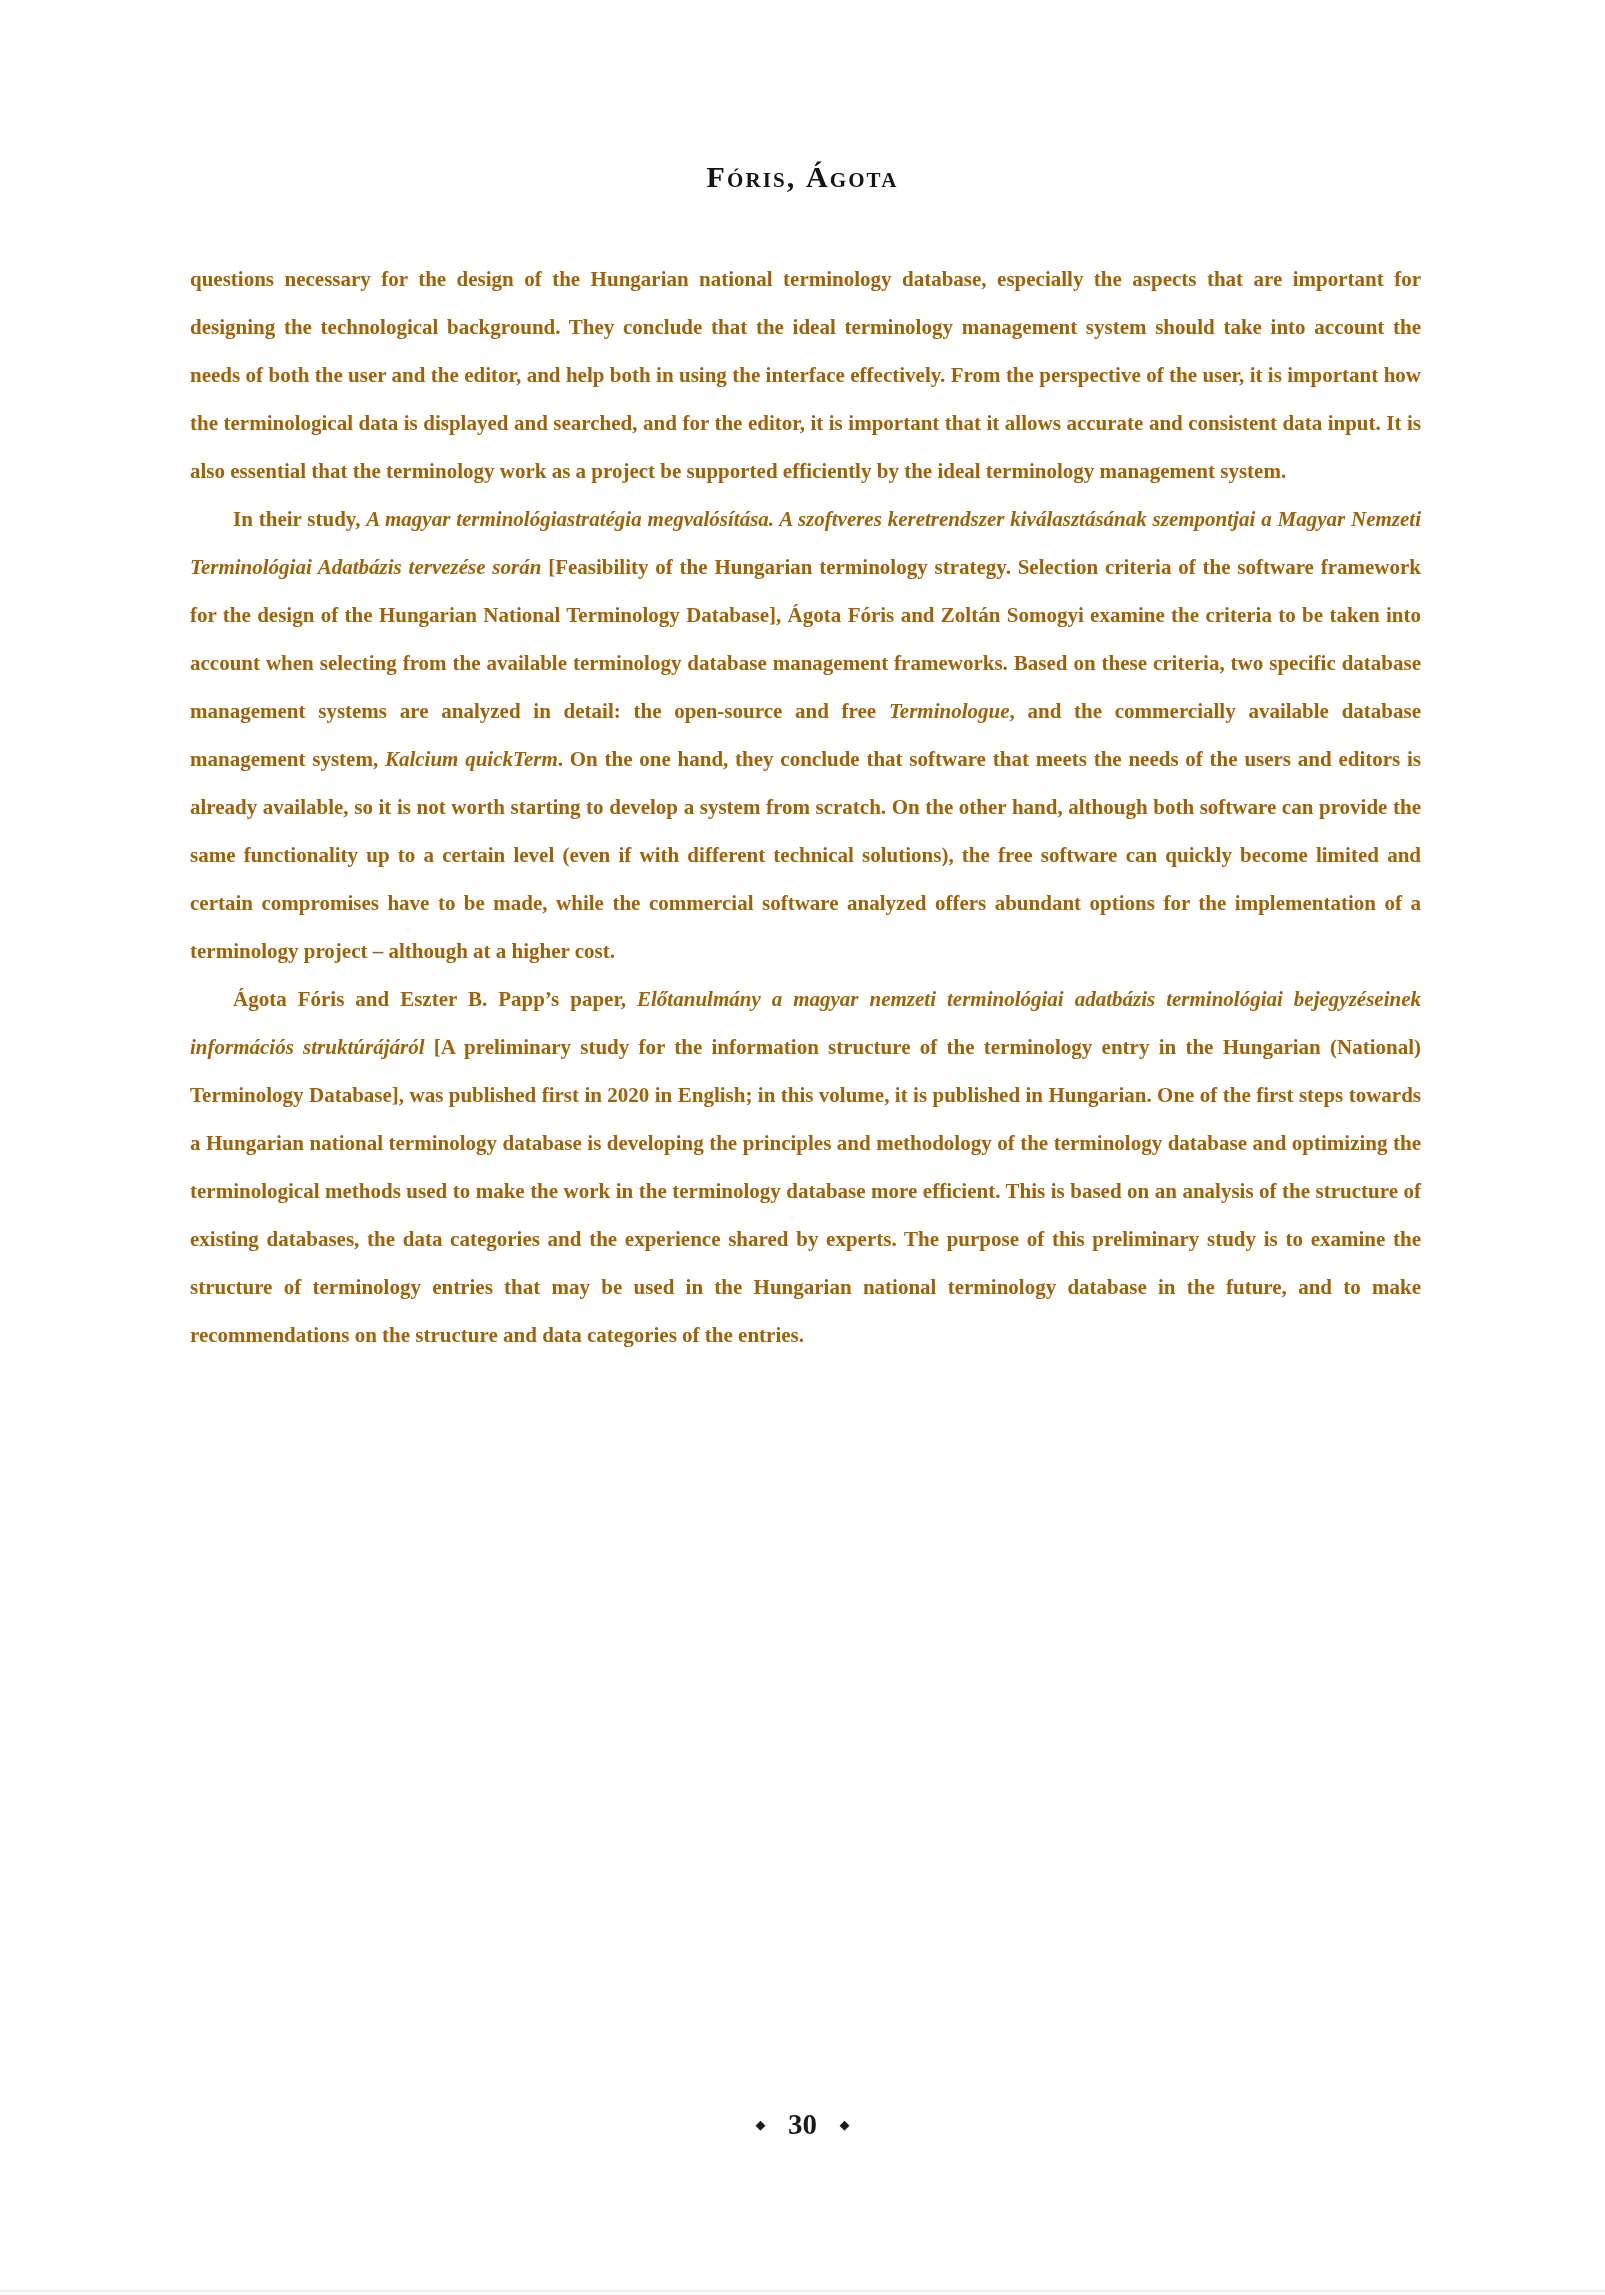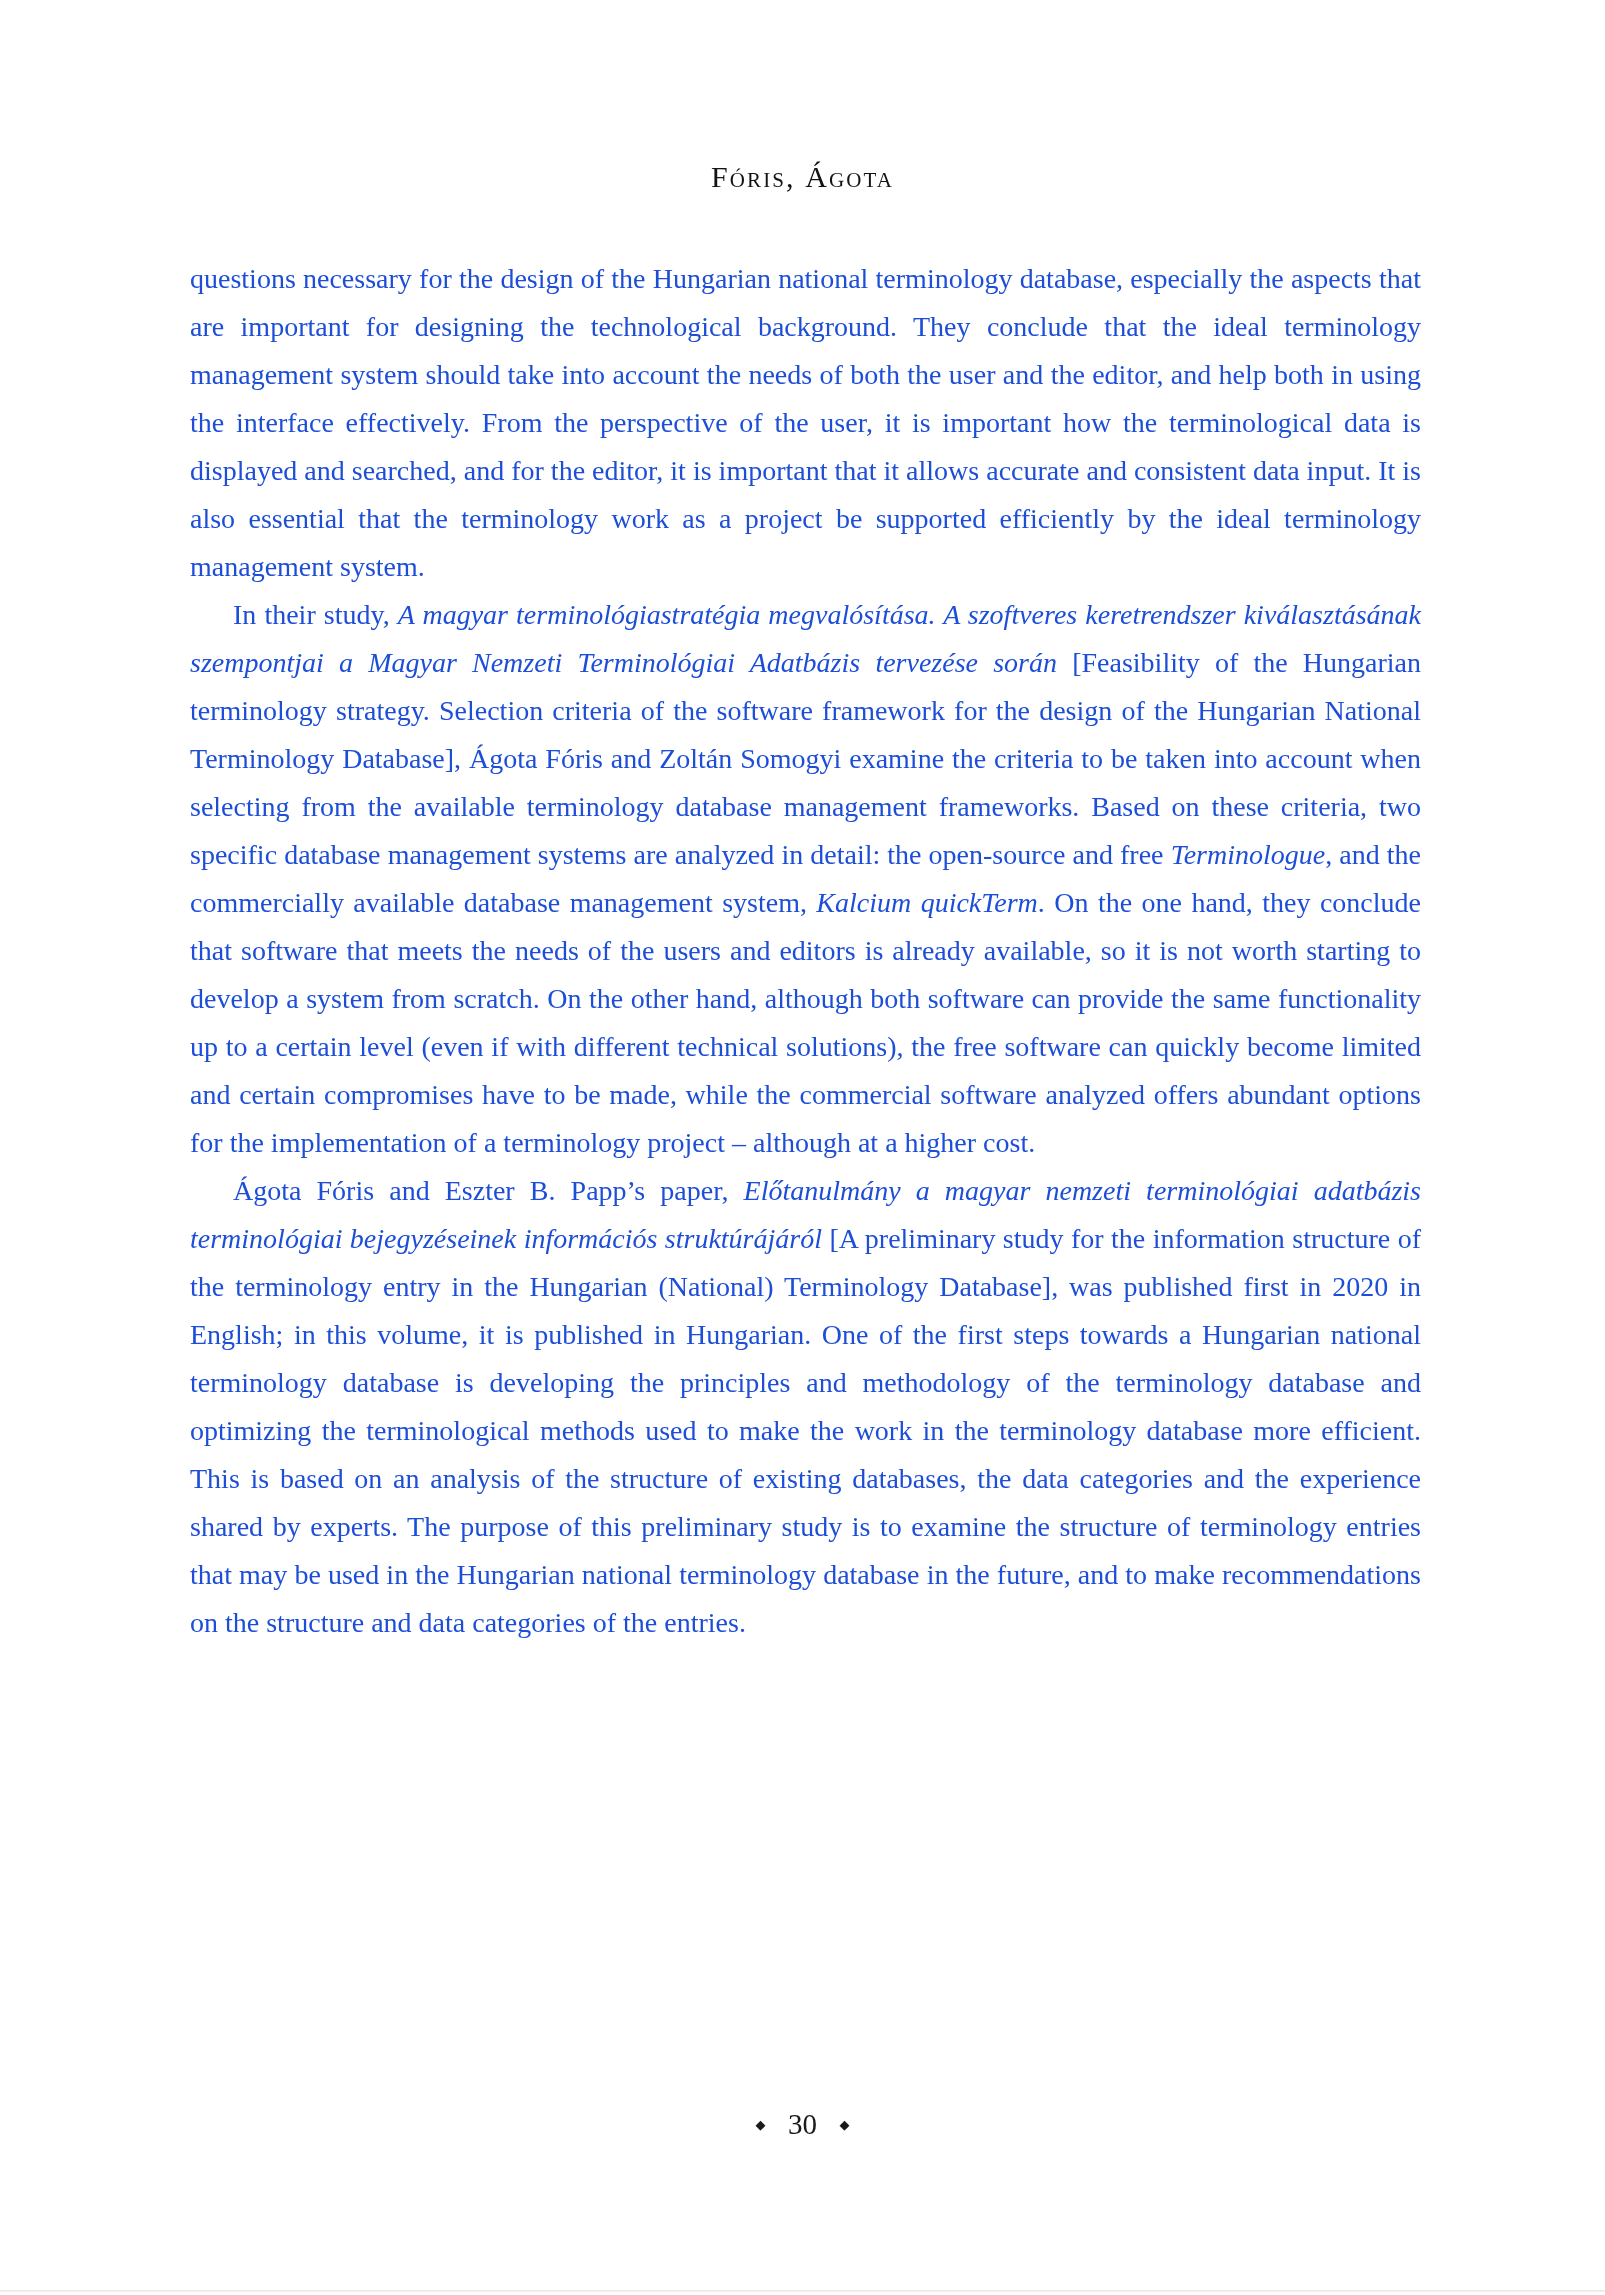--- a/index.html
+++ b/index.html
@@ -8,44 +8,45 @@
     background: #ffffff;
   }
   .page {
     position: relative;
     width: 1605px;
     height: 2295px;
     background: #ffffff;
     overflow: hidden;
     font-family: "Liberation Serif", "DejaVu Serif", serif;
     color: #161616;
+    font-weight: bold;
   }
   .running-header {
     position: absolute;
     top: 160px;
     left: 0;
     width: 100%;
     text-align: center;
     font-size: 30px;
     font-variant: small-caps;
     letter-spacing: 2.1px;
     color: #141414;
   }
   .body-text {
     position: absolute;
     top: 255px;
     left: 190px;
     width: 1231px;
   }
   .para {
     margin: 0;
-    font-size: 28px;
+    font-size: 21px;
     line-height: 48px;
     text-align: justify;
-    color: #1d4ed8;
+    color: #a16207;
   }
   .para.indent {
     text-indent: 43px;
   }
   .para i {
     font-style: italic;
   }
   .footer {
     position: absolute;
     top: 2108px;

